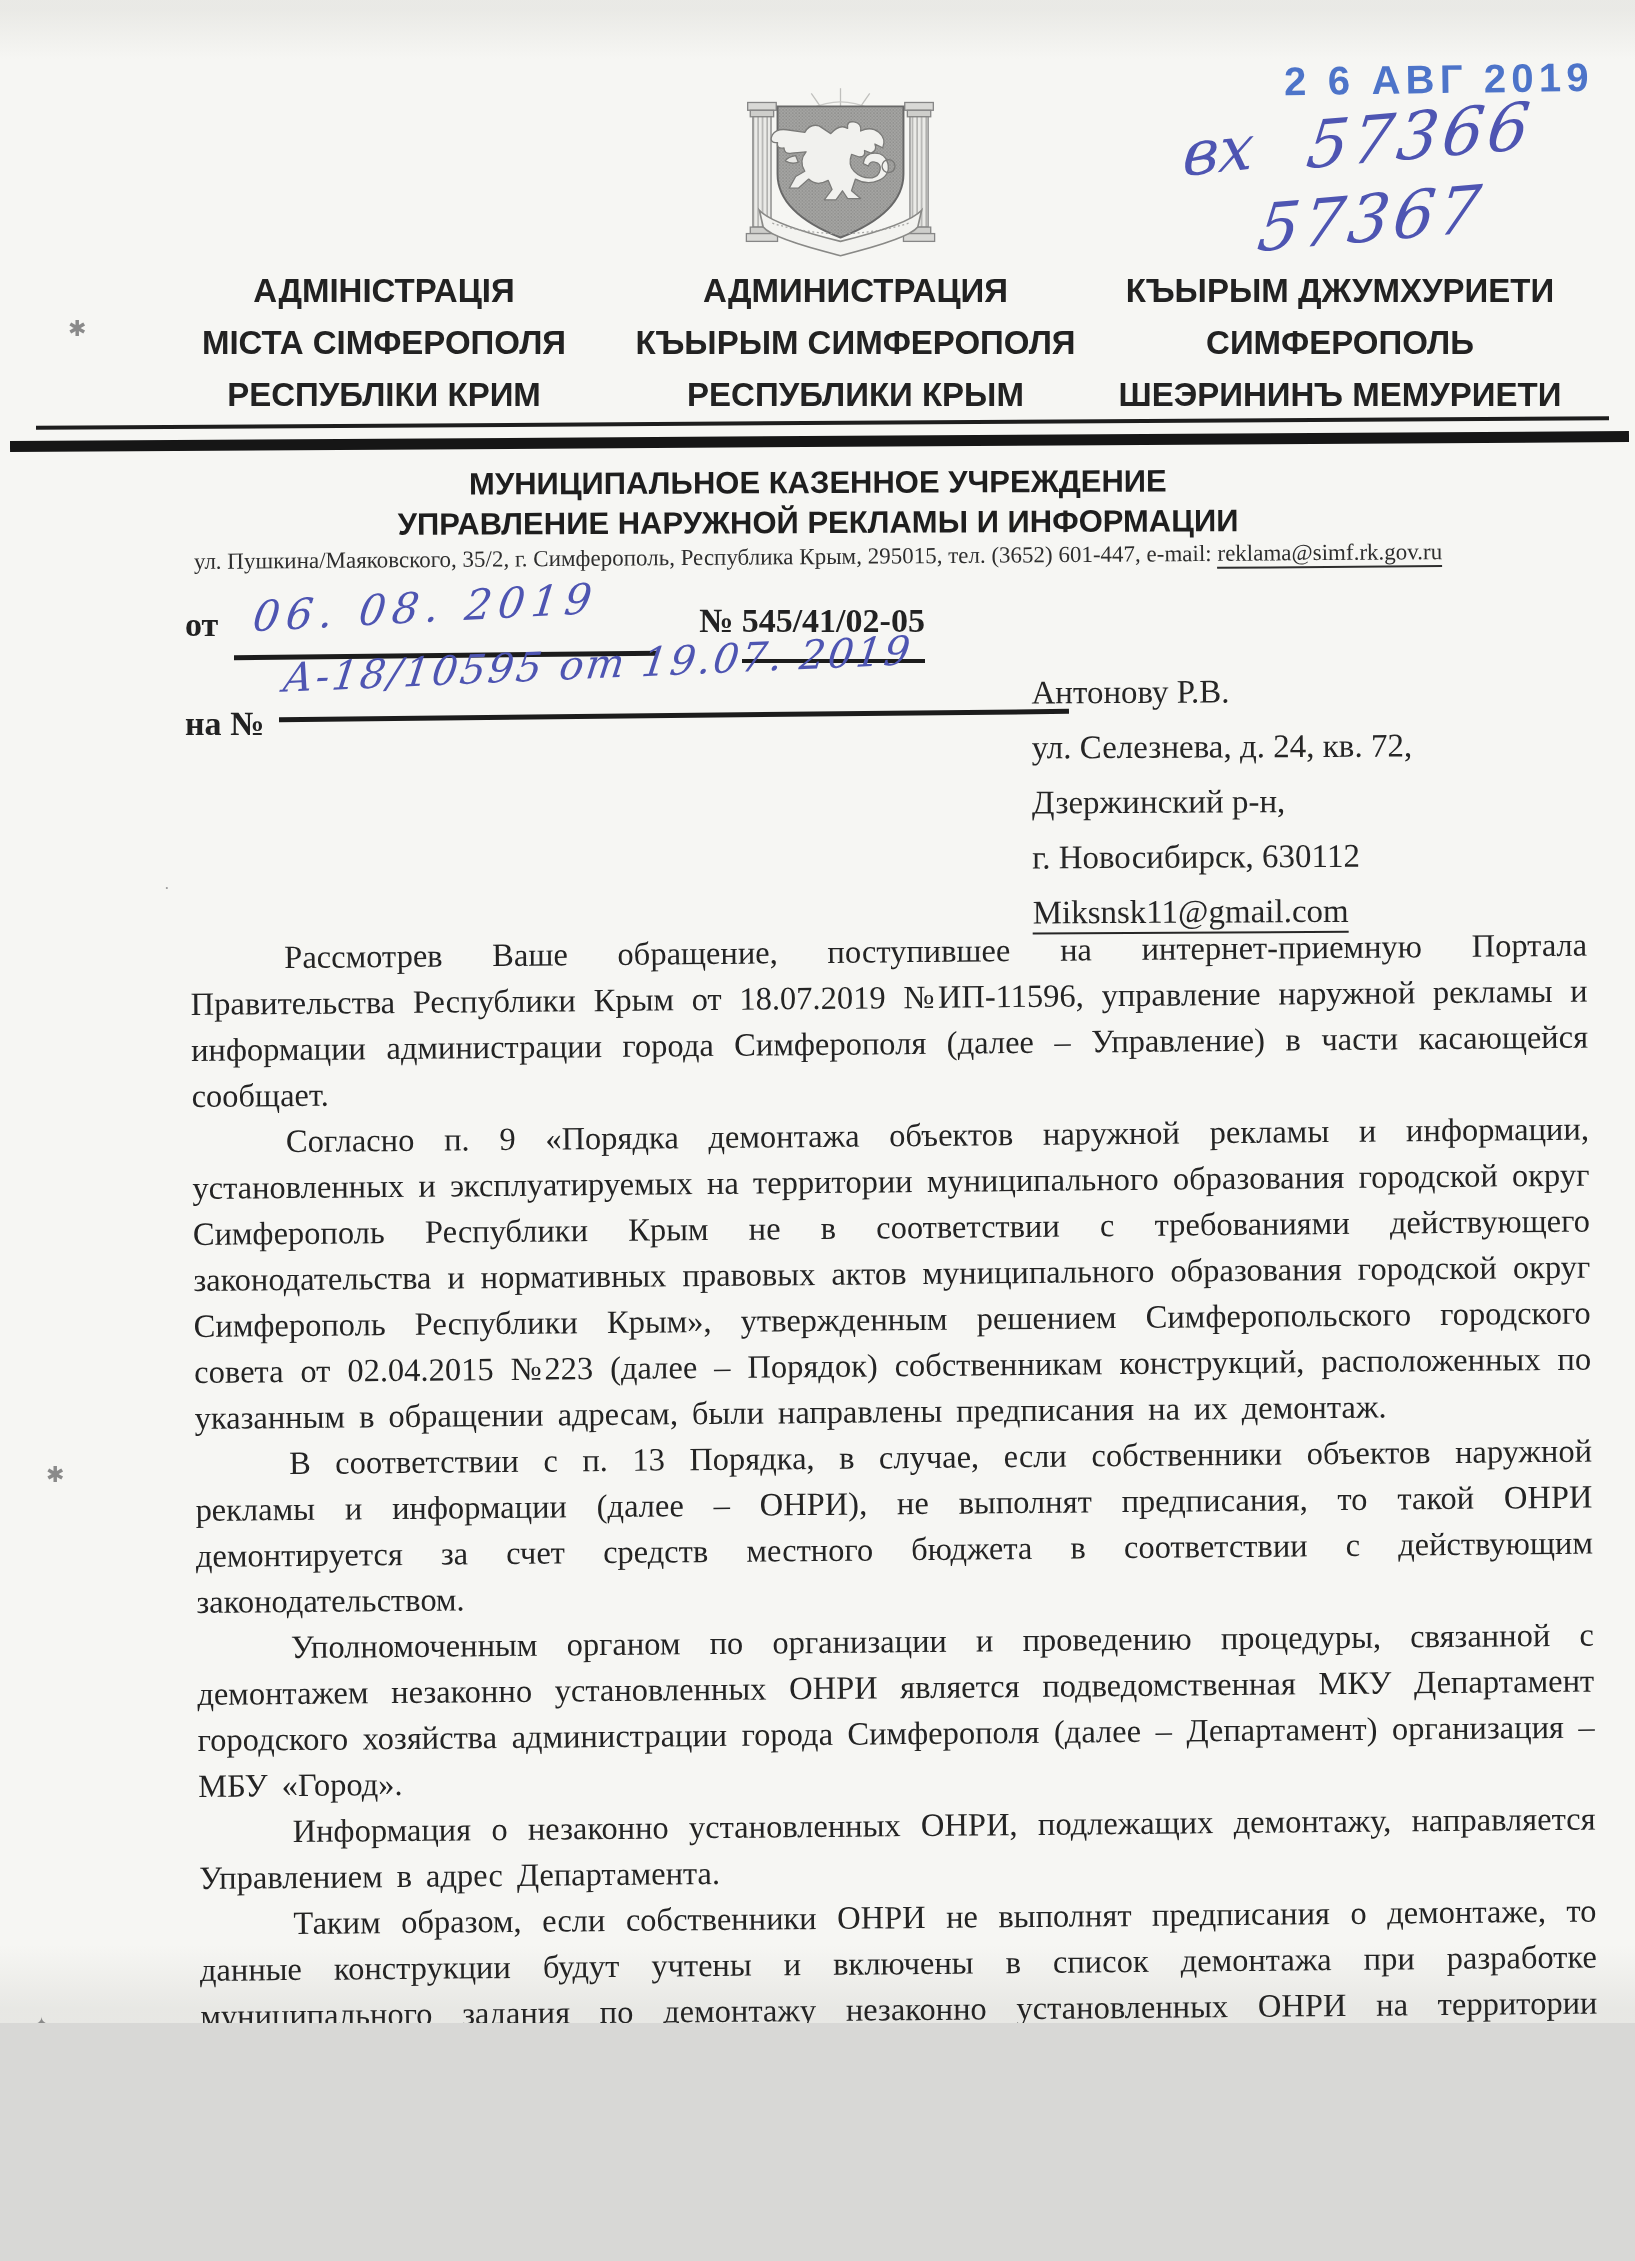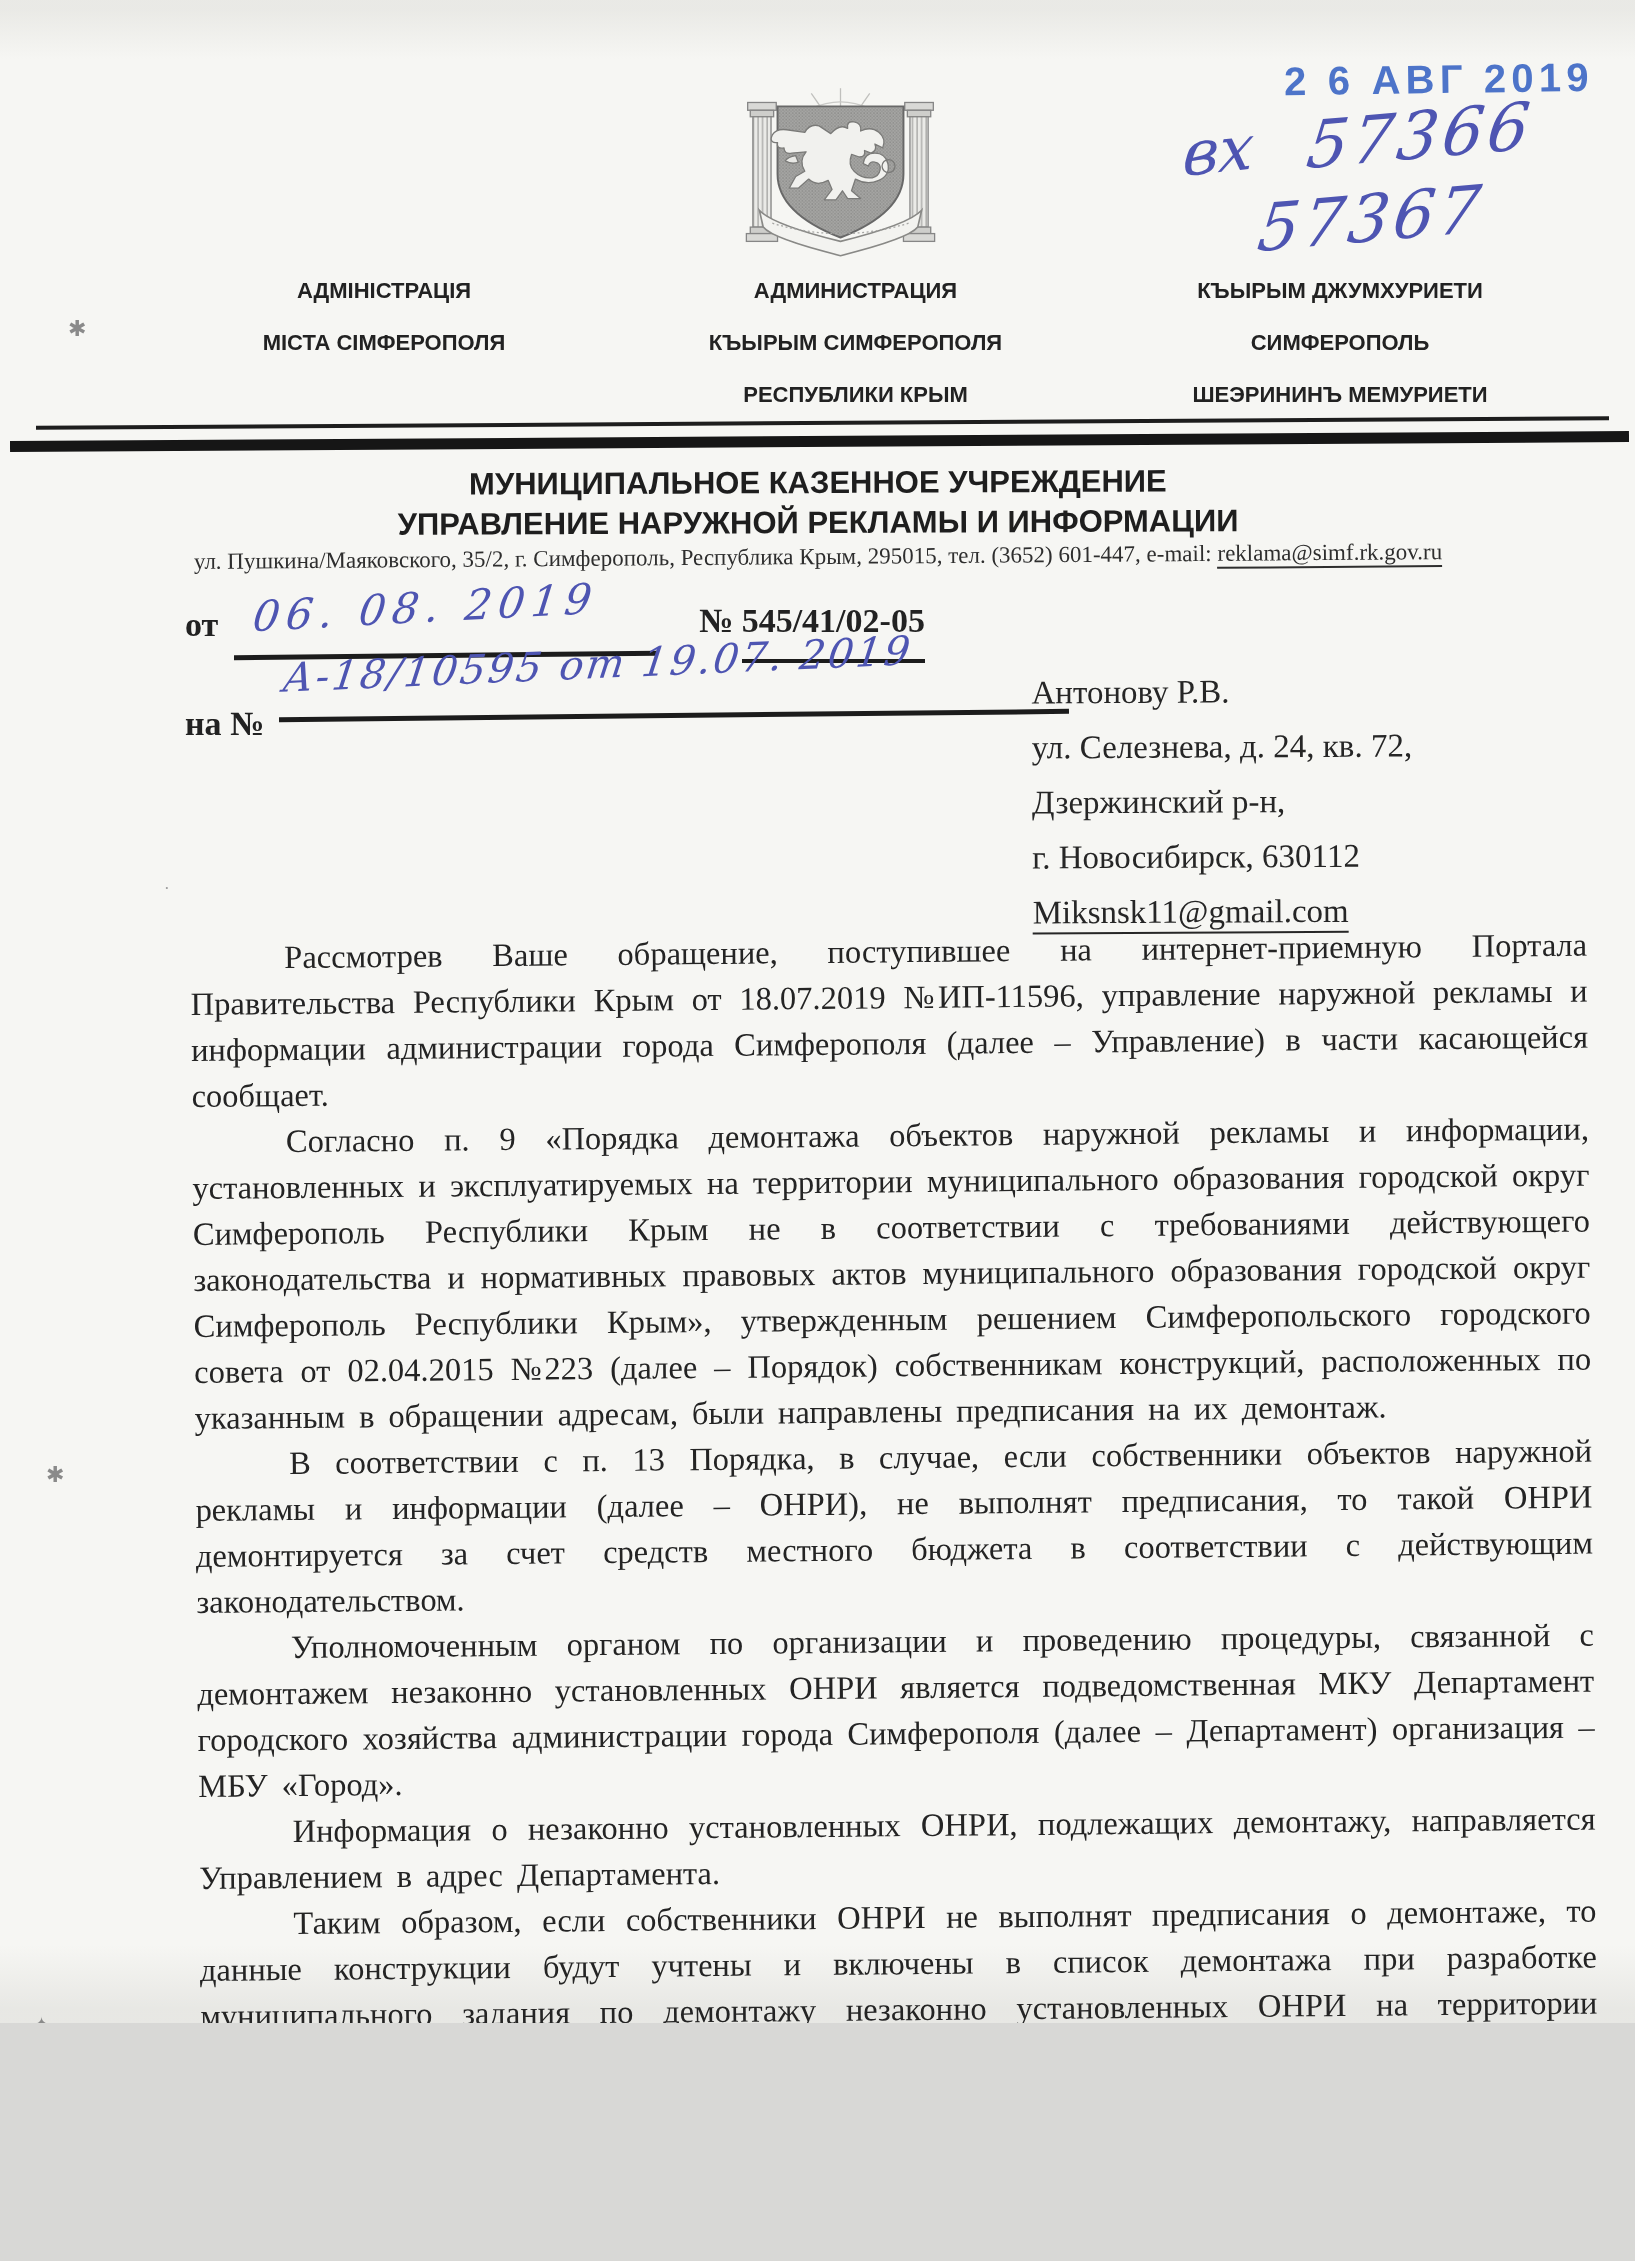--- a/index.html
+++ b/index.html
@@ -38,21 +38,21 @@
   }
   
   .emblem{ position:absolute; left:733px; top:83px; width:215px; height:185px; opacity:.88; }
   
   .org-3col{
     position:absolute; top:265px; left:163px; width:1411px;
     display:flex; justify-content:space-between;
     font-family:"Liberation Sans","DejaVu Sans",sans-serif;
     font-weight:bold; color:#222; text-align:center;
   }
-  .org-3col .col{ font-size:22px; line-height:52px; }
+  .org-3col .col{ font-size:33px; line-height:52px; }
   .col-ua{ width:442px; }
   .col-ru{ width:442px; }
   .col-tat{ width:468px;text-align:center; }
   
   .rule-thin{ position:absolute; left:36px; top:421px; width:1573px; height:3.9px; background:#1d1d1d; transform:rotate(-.35deg); }
   .rule-thick{ position:absolute; left:9.8px; top:436px; width:1619px; height:11px; background:#161616; transform:rotate(-.35deg); }
   
   .org-name{
     position:absolute; top:463px; left:168px; width:1300px; text-align:center;
     font-family:"Liberation Sans","DejaVu Sans",sans-serif; font-weight:bold;
@@ -149,20 +149,21 @@
 
       <path d="M40 196 Q60 218 165 244 Q270 218 290 196 L284 222 Q270 240 165 266 Q60 240 46 222 Z" fill="#f3f3f0" stroke="#7a7a78" stroke-width="2.5"></path>
       <path d="M60 216 Q165 248 270 216" fill="none" stroke="#9a9a98" stroke-width="2" stroke-dasharray="3 4"></path>
     </svg>
   </div>
 
   <div class="org-3col">
     <div class="col col-ua">
       <div>АДМІНІСТРАЦІЯ</div>
       <div>МІСТА СІМФЕРОПОЛЯ</div>
+      <div>РЕСПУБЛІКИ КРИМ</div>
     </div>
     <div class="col col-ru">
       <div>АДМИНИСТРАЦИЯ</div>
       <div>КЪЫРЫМ СИМФЕРОПОЛЯ</div>
       <div>РЕСПУБЛИКИ КРЫМ</div>
     </div>
     <div class="col col-tat">
       <div>КЪЫРЫМ ДЖУМХУРИЕТИ</div>
       <div>СИМФЕРОПОЛЬ</div>
       <div>ШЕЭРИНИНЪ МЕМУРИЕТИ</div>

